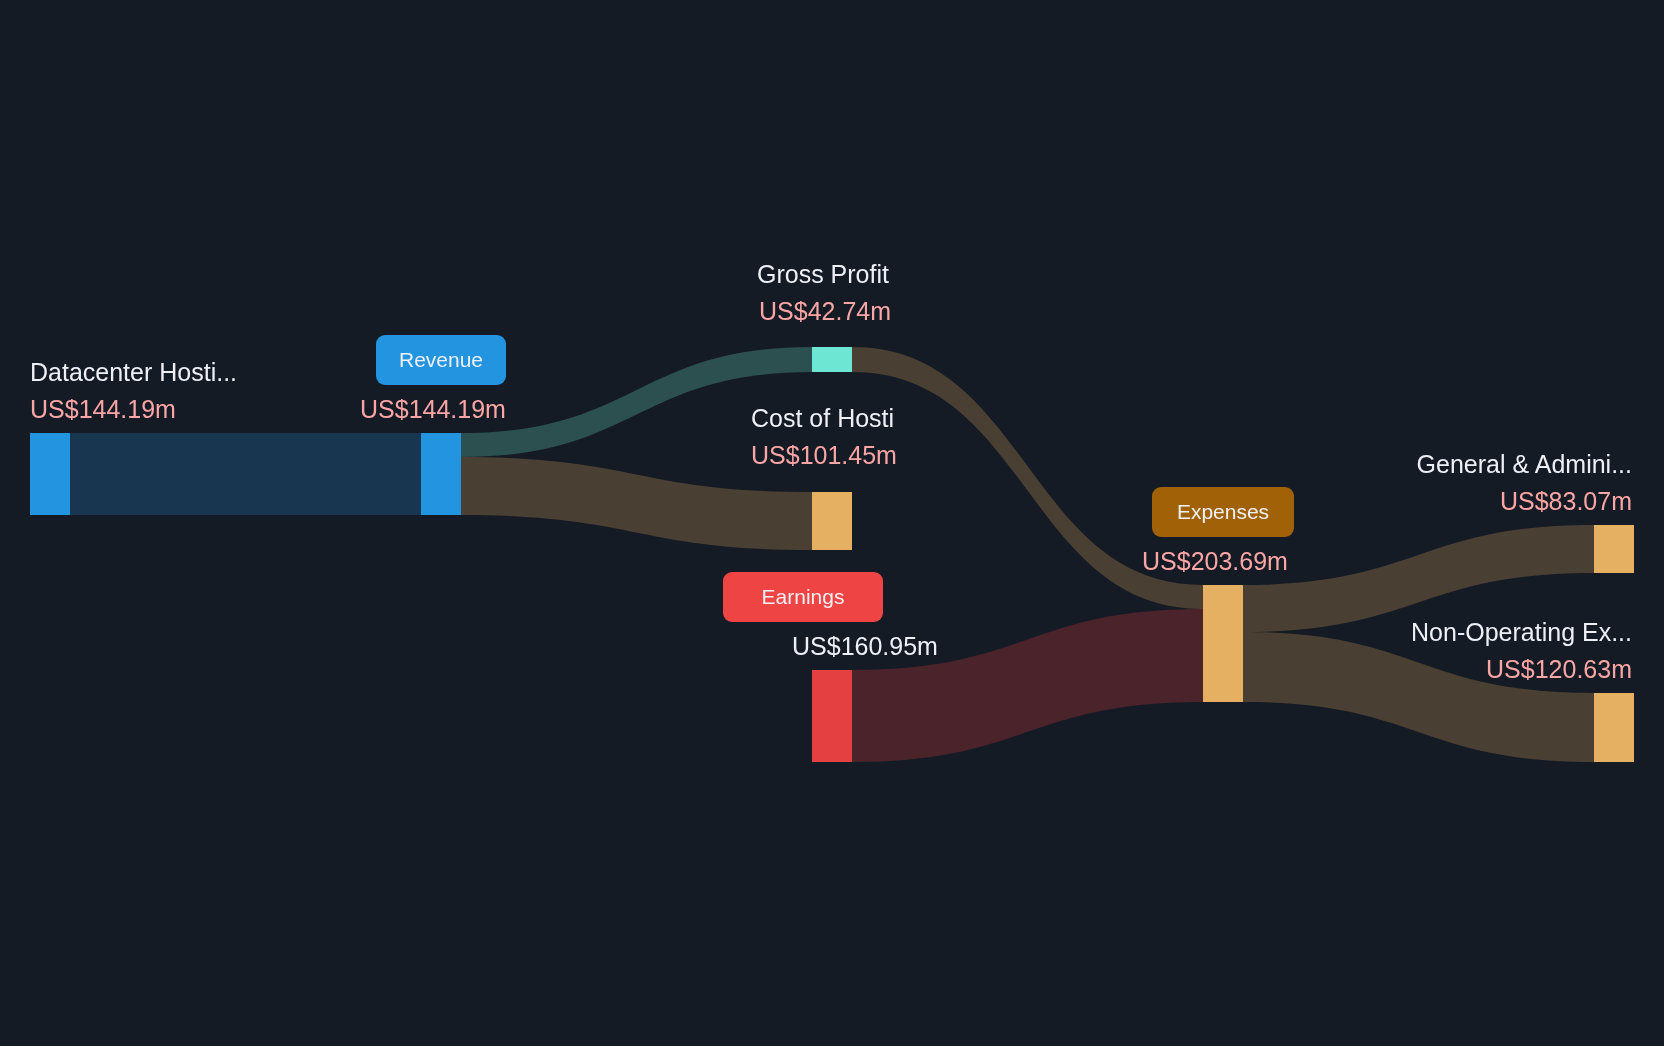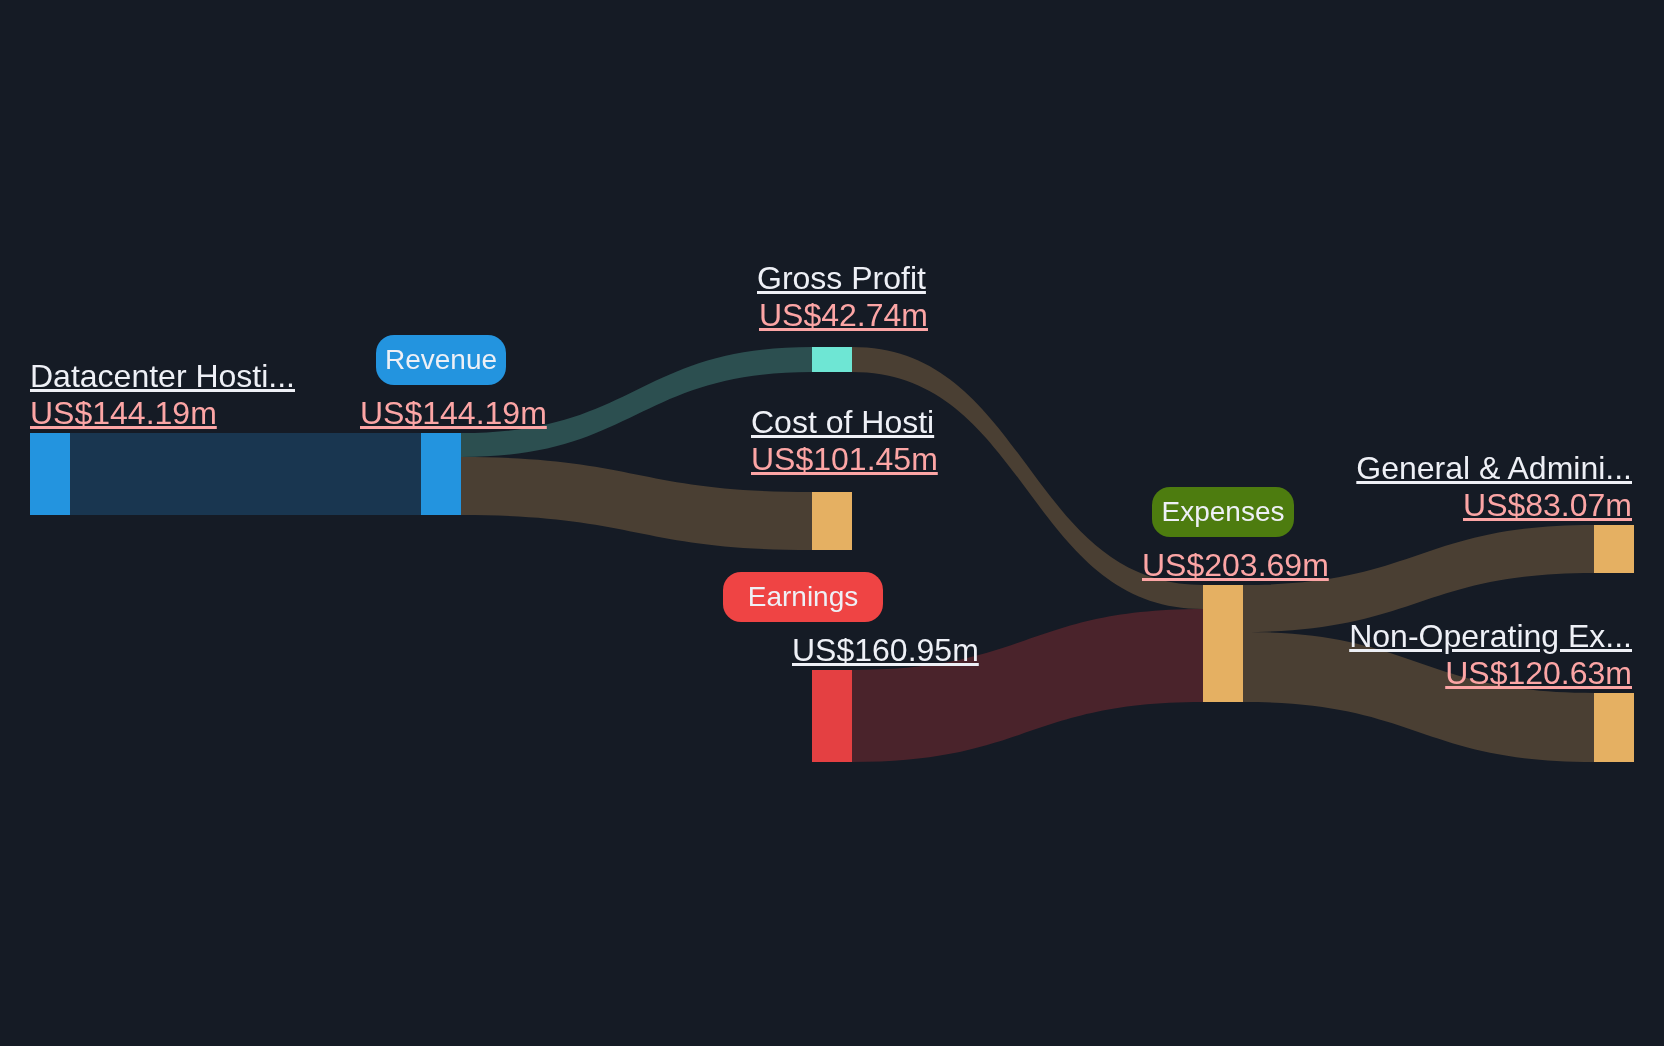--- a/index.html
+++ b/index.html
@@ -2,27 +2,27 @@
 <html><head>
 <meta charset="utf-8">
 <style>
   html, body { margin: 0; padding: 0; }
   body {
     width: 1664px; height: 1046px; overflow: hidden;
     background: #151b25;
     font-family: "Liberation Sans", "DejaVu Sans", sans-serif;
   }
   #chart { position: absolute; left: 0; top: 0; width: 1664px; height: 1046px; }
-  .lbl { position: absolute; white-space: nowrap; font-size: 32px; line-height: 1; text-decoration: underline; }
+  .lbl { position: absolute; white-space: nowrap; font-size: 25px; line-height: 1; }
   .lbl.title { color: #eef0f6; }
   .lbl.value { color: #fca5a5; }
   .lbl.value.bright { color: #eef0f6; }
   .badge {
-    position: absolute; height: 50px; line-height: 50px; border-radius: 18px;
-    color: #eef0f6; font-size: 28px; text-align: center; white-space: nowrap;
+    position: absolute; height: 50px; line-height: 50px; border-radius: 9px;
+    color: #eef0f6; font-size: 21px; text-align: center; white-space: nowrap;
   }
 </style>
 </head>
 <body>
 
 <svg id="chart" width="1664" height="1046" viewBox="0 0 1664 1046">
   <g id="links">
       <path d="M70,433 C245.5,433 245.5,433 421,433 L421,515 C245.5,515 245.5,515 70,515 Z" fill="#193650"></path>
       <path d="M461,433 C636.5,433 636.5,347 812,347 L812,372 C636.5,372 636.5,457 461,457 Z" fill="#2c4f50"></path>
       <path d="M461,457 C636.5,457 636.5,492 812,492 L812,550 C636.5,550 636.5,515 461,515 Z" fill="#4a3f33"></path>
@@ -51,20 +51,20 @@
 
 <div class="lbl title" style="left:757px; top:262px;">Gross Profit</div>
 <div class="lbl value" style="left:759px; top:299px;">US$42.74m</div>
 
 <div class="lbl title" style="left:751px; top:406px;">Cost of Hosti</div>
 <div class="lbl value" style="left:751px; top:443px;">US$101.45m</div>
 
 <div class="badge" id="badge-earnings" style="left: 723px; top: 572px; width: 160px; background: #ef4444;">Earnings</div>
 <div class="lbl value bright" style="left:792px; top:634px;">US$160.95m</div>
 
-<div class="badge" id="badge-expenses" style="left: 1152px; top: 487px; width: 142px; background: #4d7c0f;">Expenses</div>
+<div class="badge" id="badge-expenses" style="left: 1152px; top: 487px; width: 142px; background: #a16207;">Expenses</div>
 <div class="lbl value" style="left:1142px; top:549px;">US$203.69m</div>
 
 <div class="lbl title" style="right:32px; top:452px;">General &amp; Admini...</div>
 <div class="lbl value" style="right:32px; top:489px;">US$83.07m</div>
 
 <div class="lbl title" style="right:32px; top:620px;">Non-Operating Ex...</div>
 <div class="lbl value" style="right:32px; top:657px;margin-left:15px;">US$120.63m</div>
 
 </body></html>

